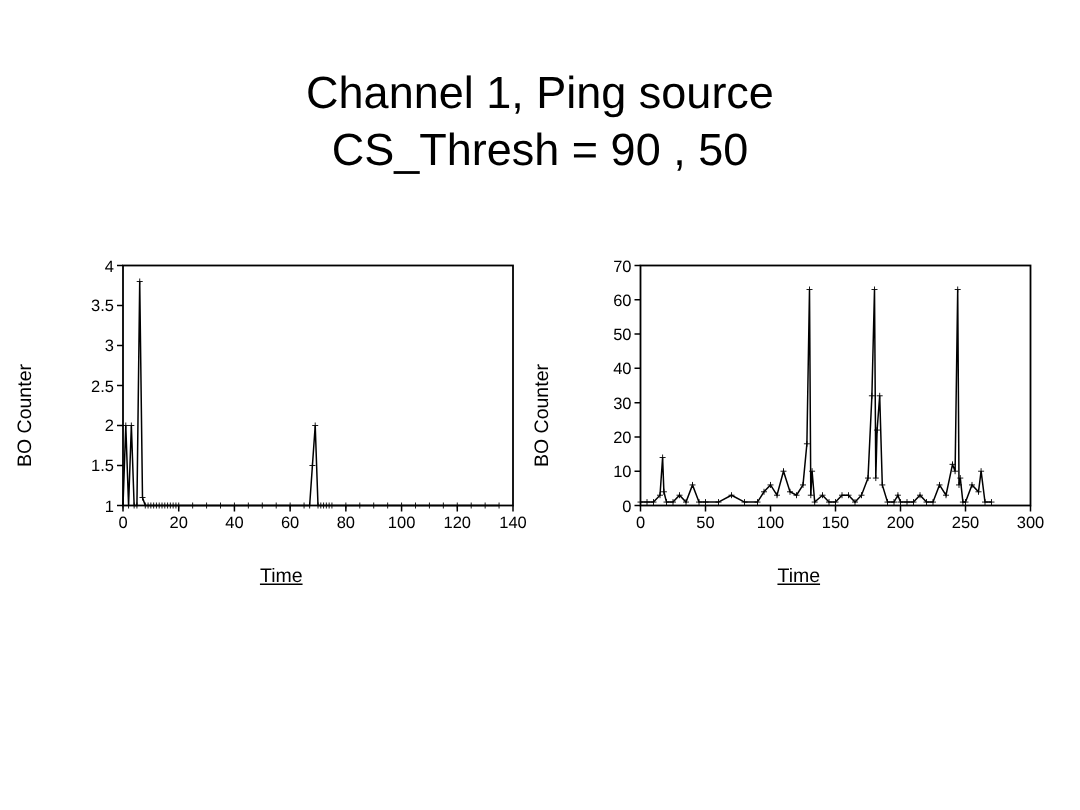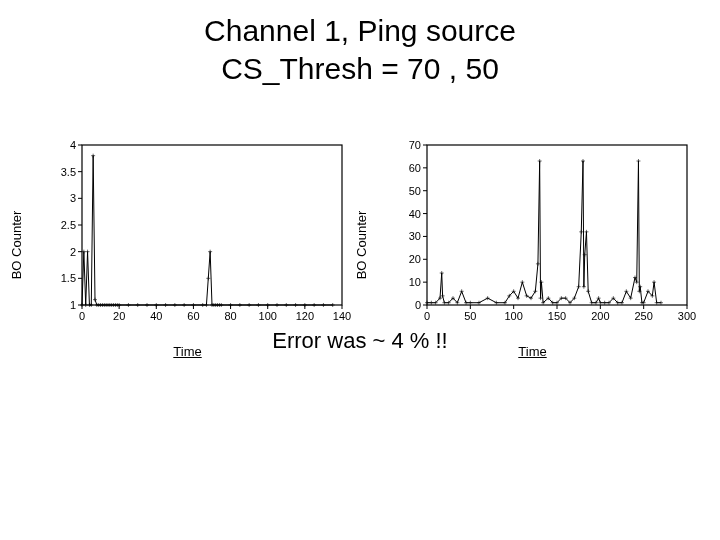--- a/index.html
+++ b/index.html
@@ -8,20 +8,21 @@
     width: 720px;
     height: 540px;
     background: #fff;
     font-family: Arial, Helvetica, sans-serif;
     color: #000;
   }
   .slide {
     position: relative;
     width: 720px;
     height: 424px;
+    margin-top: 32px;
   }
   .title {
     position: absolute;
     top: 12px;
     left: 0;
     width: 720px;
     text-align: center;
     font-size: 30px;
     line-height: 1.25;
   }
@@ -93,21 +94,21 @@
     stroke: #000;
     stroke-width: 0.6;
   }
 </style>
 </head>
 <body>
 
 <div class="slide">
   <div class="title">
     <span>Channel 1, Ping source</span>
-    <span class="line2">CS_Thresh = 70 , 50</span>
+    <span class="line2">CS_Thresh = 90 , 50</span>
   </div>
 
   <div class="charts">
 
     <div class="chart-wrap">
       <div class="ylabel">BO Counter</div>
       <svg class="plot" viewBox="0 0 300 200">
         <rect class="axis" x="30" y="10" width="260" height="160"></rect>
         <g class="tick" id="left-xticks">
             <line x1="30" x2="30" y1="170" y2="174" stroke="#000"></line>
@@ -307,14 +308,13 @@
             <path class="marker" d="M 255.06666666666666 147.14285714285714 L 259.06666666666666 147.14285714285714 M 257.06666666666666 145.14285714285714 L 257.06666666666666 149.14285714285714"></path>
             <path class="marker" d="M 257.66666666666663 167.71428571428572 L 261.66666666666663 167.71428571428572 M 259.66666666666663 165.71428571428572 L 259.66666666666663 169.71428571428572"></path>
             <path class="marker" d="M 262 167.71428571428572 L 266 167.71428571428572 M 264 165.71428571428572 L 264 169.71428571428572"></path>
           </g>
       </svg>
       <div class="xlabel">Time</div>
     </div>
 
   </div>
 
-  <div class="note">Error was ~ 4 % !!</div>
 </div>
 
 </body></html>

